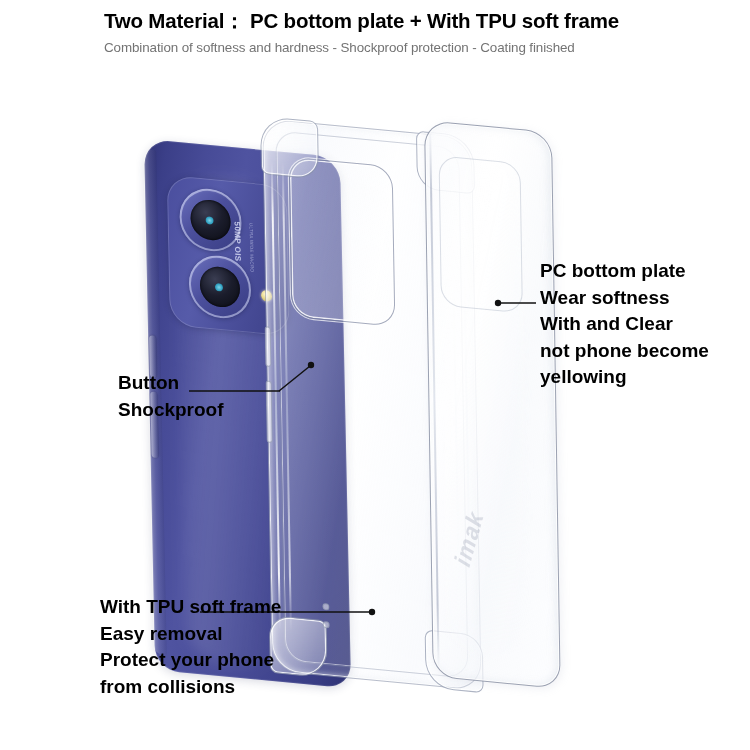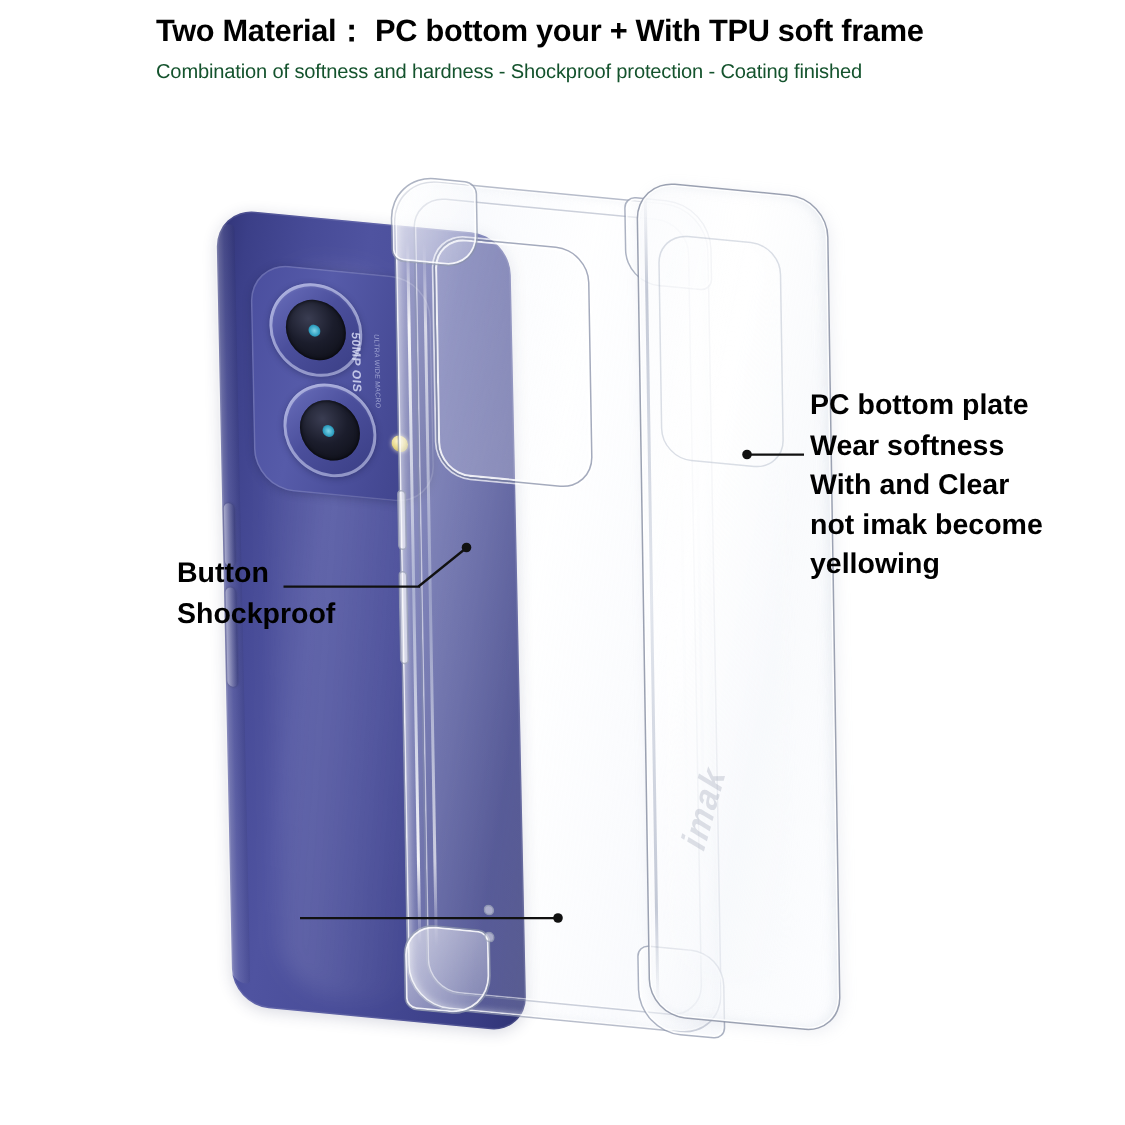--- a/index.html
+++ b/index.html
@@ -13,21 +13,21 @@
   }
 
   
   #header { position:absolute; left:104px; top:8px; width:600px; }
   #title {
     font-size:20.5px; font-weight:bold; letter-spacing:-0.2px;
     white-space:nowrap; line-height:1.25;
   }
   .sub {
     font-size:13.4px; line-height:1.53; letter-spacing:-0.1px;
-    white-space:nowrap; color:#14532d;
+    white-space:nowrap; color:#737373;
   }
   #sub1 { margin-top:4px; }
 
   
   #stage { position:absolute; left:0; top:0; width:750px; height:750px; }
 
   
   #phone {
     position:absolute;
     left:144px; top:148px;
@@ -281,21 +281,21 @@
   #anno-tpu    { left:100px; top:594px; }
 
   svg#leaders { position:absolute; left:0; top:0; width:750px; height:750px; overflow:visible; }
   .lead-line { stroke:#111; stroke-width:1.5; fill:none; }
   .lead-dot  { fill:#111; }
 </style>
 </head>
 <body>
 
 <div id="header">
-  <div id="title">Two Material：  PC bottom your + With TPU soft frame</div>
+  <div id="title">Two Material：  PC bottom plate + With TPU soft frame</div>
   <div class="sub" id="sub1">Combination of softness and hardness - Shockproof protection - Coating finished</div>
 </div>
 
 <div id="stage">
 
   <div id="phone">
     <div id="phone-body"></div>
     <div id="phone-sheen"></div>
     <div id="phone-rail"></div>
     <div class="side-btn" id="btn-power"></div>
@@ -354,23 +354,29 @@
     <line class="lead-line" x1="280" y1="391" x2="189" y2="391"></line>
 
     <circle class="lead-dot" cx="372" cy="612" r="3.2"></circle>
     <line class="lead-line" x1="370" y1="612" x2="200" y2="612"></line>
   </svg>
 
   <div class="anno" id="anno-pc">
     <div>PC bottom plate</div>
     <div>Wear softness</div>
     <div>With and Clear</div>
-    <div>not imak become</div>
+    <div>not phone become</div>
     <div>yellowing</div>
   </div>
 
   <div class="anno" id="anno-button">
     <div>Button</div>
     <div>Shockproof</div>
   </div>
 
+  <div class="anno" id="anno-tpu">
+    <div>With TPU soft frame</div>
+    <div>Easy removal</div>
+    <div>Protect your phone</div>
+    <div>from collisions</div>
+  </div>
 
 </div>
 
 </body></html>

